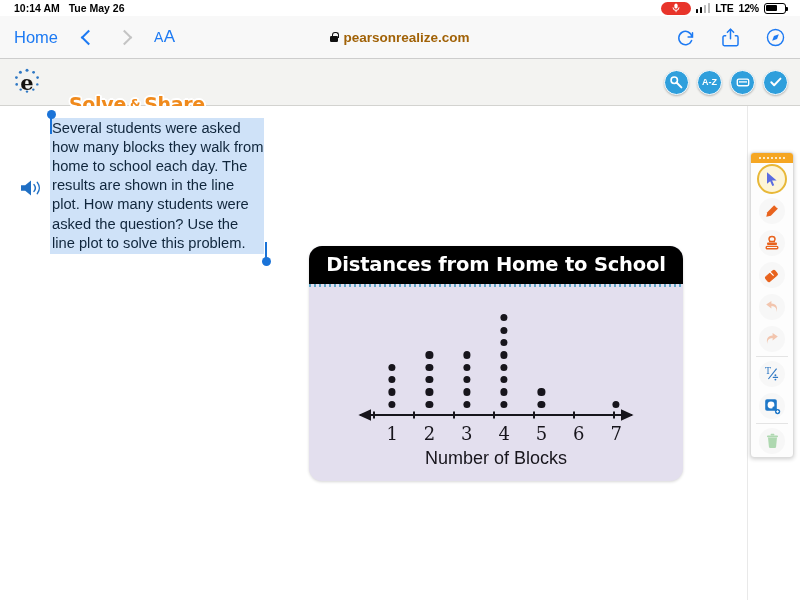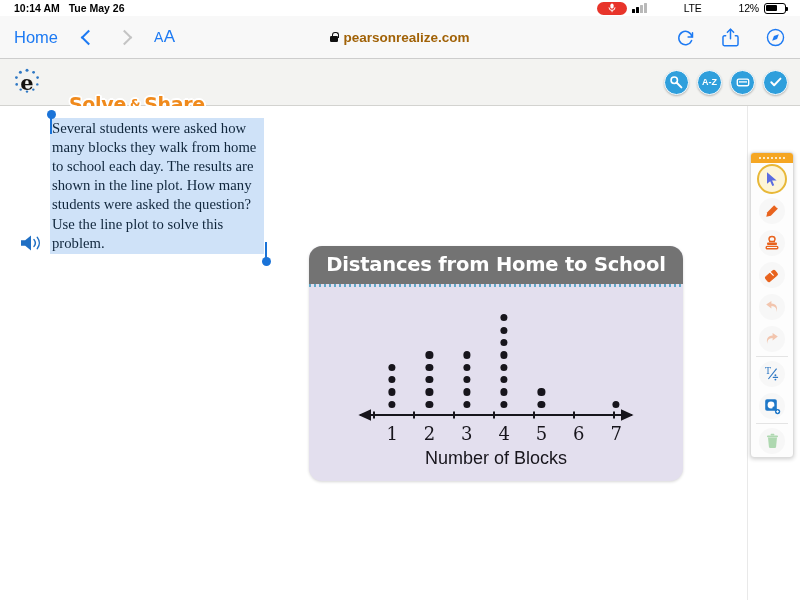--- a/index.html
+++ b/index.html
@@ -37,21 +37,21 @@
     display: flex;
     align-items: center;
     justify-content: center;
   }
   .signal-bars { display: flex; align-items: flex-end; gap: 1.5px; height: 9px; }
   .signal-bars i { width: 2.5px; background: #000; border-radius: .5px; display: block; }
   .signal-bars i:nth-child(1) { height: 4px; }
   .signal-bars i:nth-child(2) { height: 6px; }
   .signal-bars i:nth-child(3) { height: 8px; background: #b9b9b9; }
   .signal-bars i:nth-child(4) { height: 10px; background: #b9b9b9; }
-  .lte-label { font-size: 10.5px; font-weight: normal; letter-spacing: -.2px; margin-left: 32px; }
+  .lte-label { font-size: 10.5px; font-weight: bold; letter-spacing: -.2px; }
   .batt {
     width: 22px; height: 11px;
     border: 1.3px solid #000;
     border-radius: 3px;
     position: relative;
     padding: 1.2px;
     box-sizing: border-box;
   }
   .batt::after {
     content: "";
@@ -191,23 +191,22 @@
     height: 495px;
     background: #fff;
   }
 
   
   .problem-block {
     position: absolute;
     left: 18px;
     top: 12px;
     display: flex;
-    align-items: flex-end;
+    align-items: center;
     gap: 6px;
-    font-family: Liberation Serif, serif;
   }
   .speaker { width: 26px; height: 22px; margin-top: 4px; flex: none; }
   .problem-text-wrap { position: relative; }
   .problem-text {
     background: #cfe2f8;
     color: #10263c;
     font-size: 14.7px;
     line-height: 1.30;
     width: 212px;
     padding: 1px 0 1px 2px;
@@ -241,21 +240,21 @@
     position: absolute;
     left: 309px;
     top: 140px;
     width: 374px;
     border-radius: 13px;
     overflow: hidden;
     background: #e3dfee;
     box-shadow: 0 1px 3px rgba(0,0,0,.16);
   }
   .chart-title-bar {
-    background: #737373;
+    background: #000000;
     color: #fff;
     font-family: "DejaVu Sans", sans-serif;
     font-weight: bold;
     font-size: 19.5px;
     text-align: center;
     padding: 7px 0 8px;
     letter-spacing: -.2px;
   }
   .dot-rule {
     height: 3px;

